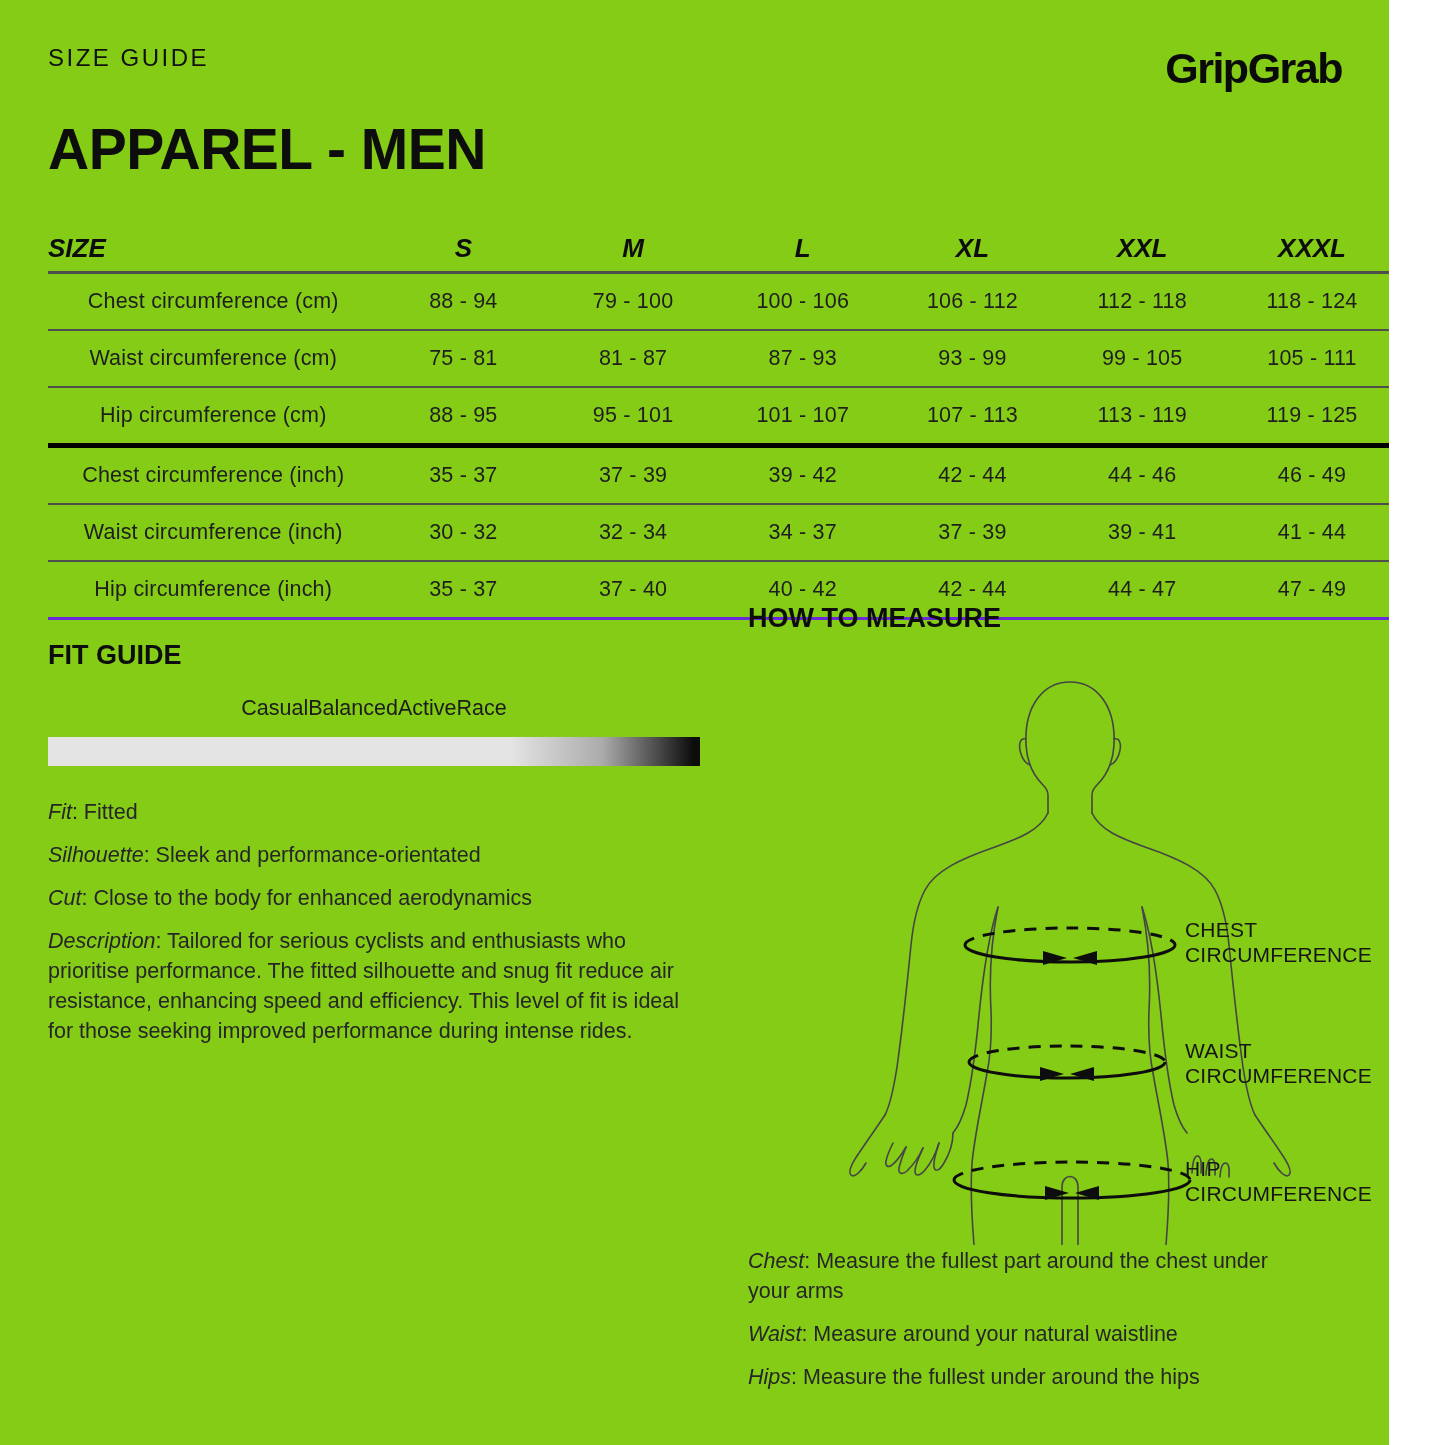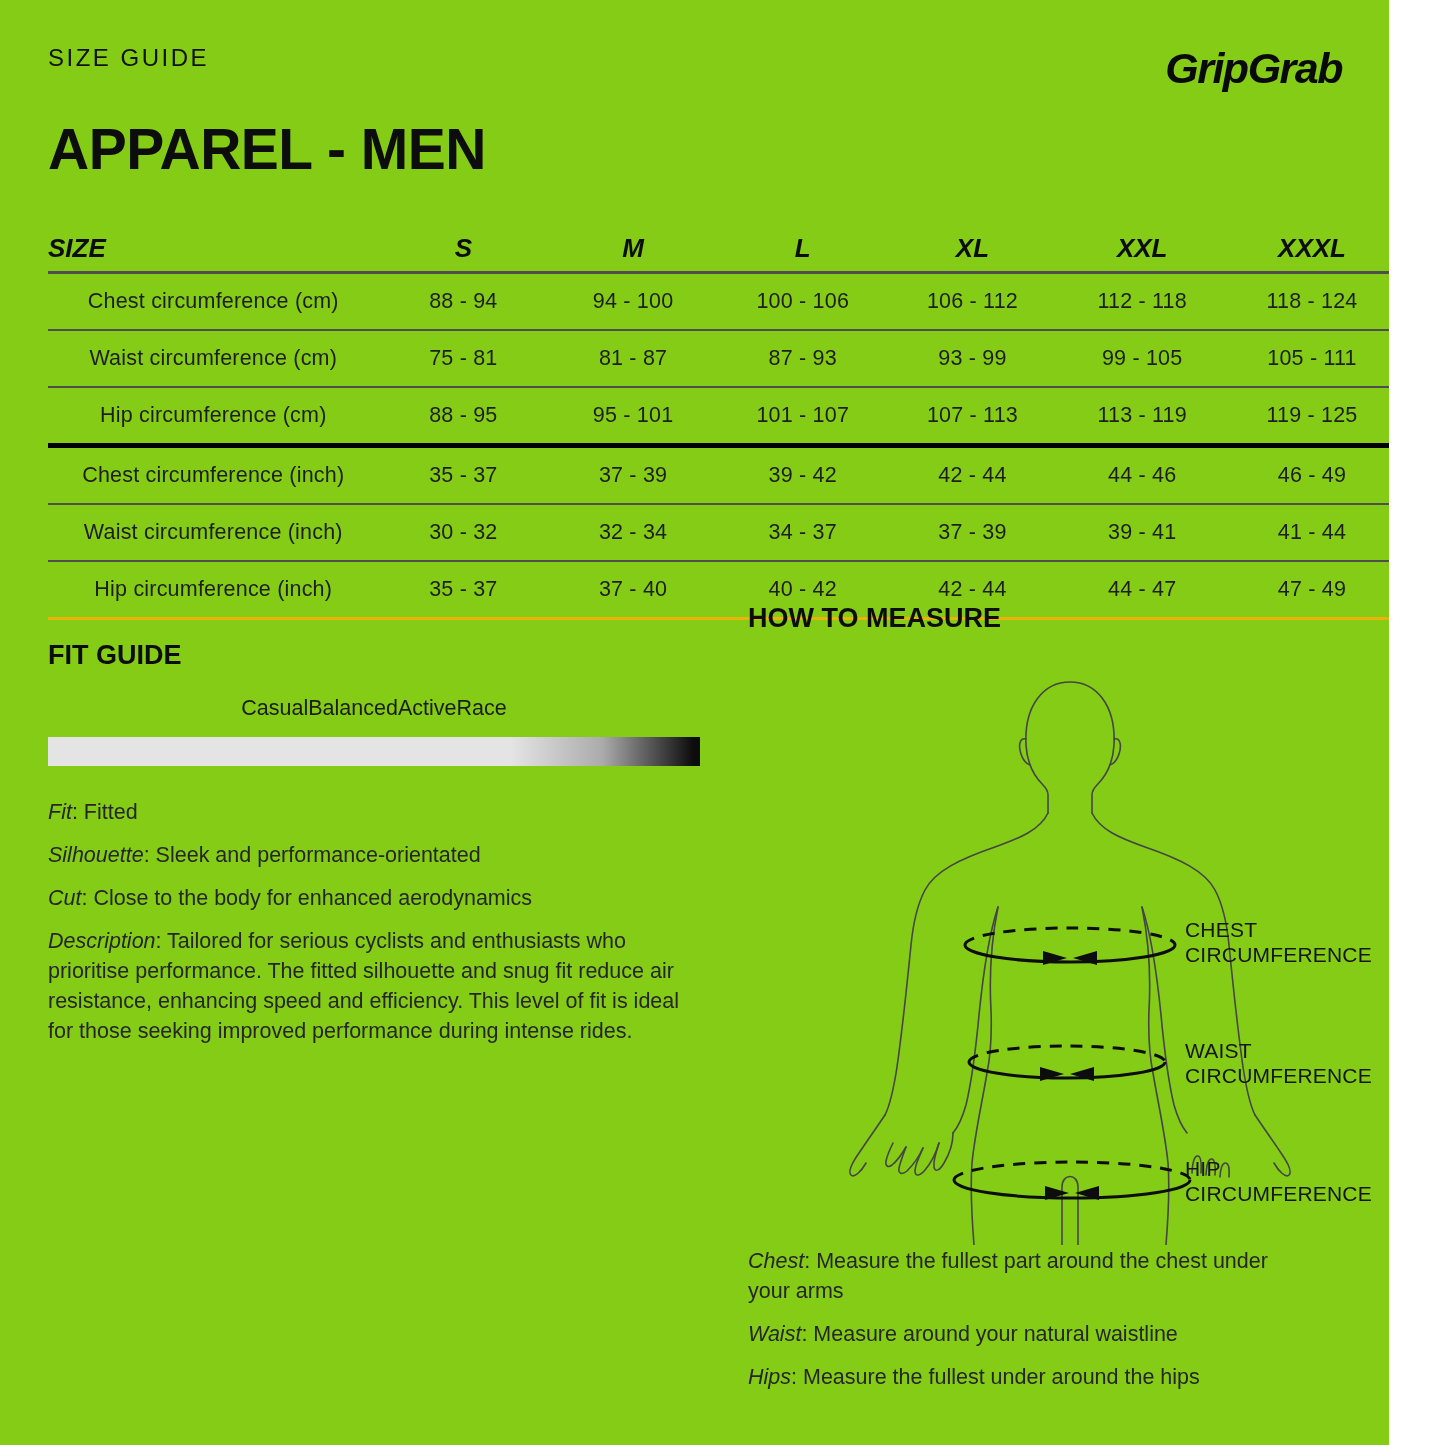--- a/index.html
+++ b/index.html
@@ -13,21 +13,21 @@
     overflow: hidden;
   }
 
   
   .eyebrow {
     position: absolute; left: 48px; top: 44px;
     font-size: 24px; font-weight: 400; letter-spacing: 2.5px; color: #111;
   }
   .brand {
     position: absolute; right: 47px; top: 44px;
-    font-size: 43px; font-weight: 800; letter-spacing: -1.5px; color: #0a0a0a; font-style: italic;
+    font-size: 43px; font-weight: 800; letter-spacing: -1.5px; color: #0a0a0a;
   }
   .title {
     position: absolute; left: 48px; top: 116px; margin: 0;
     font-size: 57px; font-weight: 800; letter-spacing: -0.5px; color: #0d0d0d;
   }
 
   
   .size-table {
     position: absolute; left: 48px; top: 225px; width: 1349px;
     border-collapse: collapse; table-layout: fixed;
@@ -39,21 +39,21 @@
   .size-table th.lbl { text-align: left; }
   .size-table td {
     height: 55px; font-size: 21.5px; font-weight: 400;
     text-align: center; vertical-align: middle; padding: 0; color: #1e1e1e;
     letter-spacing: 0.2px;
   }
   .size-table td.lbl { text-align: center; }
   .size-table thead tr { border-bottom: 3px solid #4e4e4e; }
   .size-table tbody tr { border-bottom: 2px solid #4e4e4e; }
   .size-table tbody tr.thick { border-top: 5px solid #000; }
-  .size-table tbody tr:last-child { border-bottom: 3px solid #eab308; }
+  .size-table tbody tr:last-child { border-bottom: 3px solid #6d28d9; }
 
   
   .fit-guide-title, .howto-title {
     position: absolute; margin: 0;
     font-size: 27px; font-weight: 800; color: #0d0d0d;
   }
   .fit-guide-title { left: 48px; top: 640px; }
   .howto-title { left: 748px; top: 603px; }
   .scale-labels {
     position: absolute; left: 48px; top: 696px; width: 652px;
@@ -108,21 +108,21 @@
         <th>L</th>
         <th>XL</th>
         <th>XXL</th>
         <th>XXXL</th>
       </tr>
     </thead>
     <tbody>
       <tr>
         <td class="lbl">Chest circumference (cm)</td>
         <td>88 - 94</td>
-        <td>94 - 100</td>
+        <td>79 - 100</td>
         <td>100 - 106</td>
         <td>106 - 112</td>
         <td>112 - 118</td>
         <td>118 - 124</td>
       </tr>
       <tr>
         <td class="lbl">Waist circumference (cm)</td>
         <td>75 - 81</td>
         <td>81 - 87</td>
         <td>87 - 93</td>

